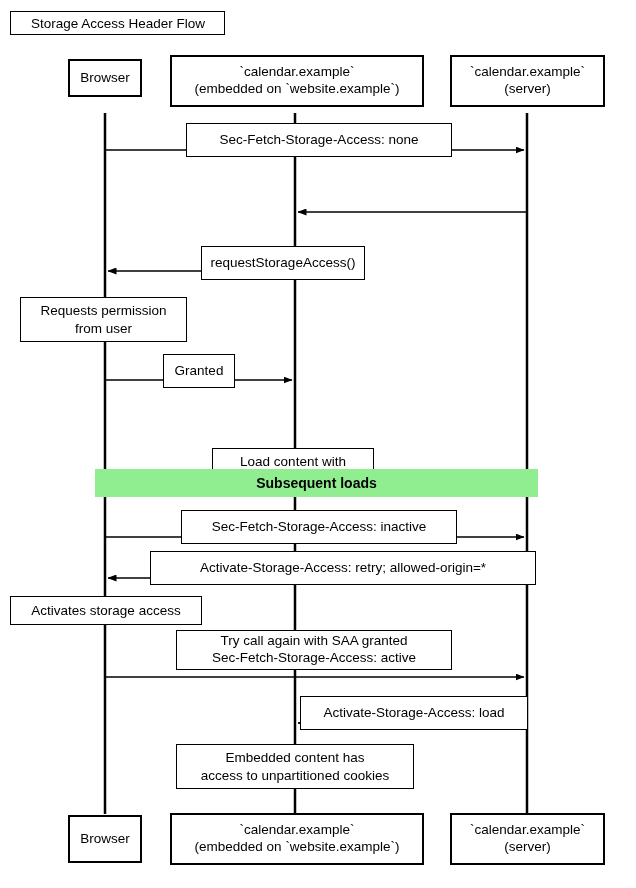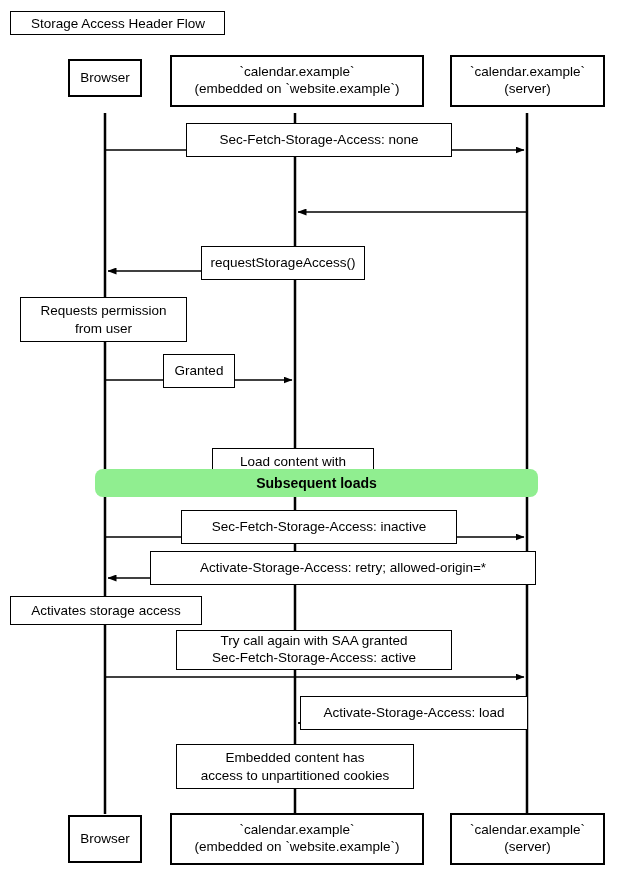--- a/index.html
+++ b/index.html
@@ -79,21 +79,20 @@
   }
   .divider-band {
     position: absolute;
     box-sizing: border-box;
     display: flex;
     align-items: center;
     justify-content: center;
     font-size: 14px;
     font-weight: bold;
     color: #000000;
-    border-radius: 8px;
   }
 </style>
 </head>
 <body>
 
 <div id="diagram">
 
   <svg class="layer" viewBox="0 0 636 888">
     <defs>
       <marker id="arrowhead" markerWidth="9" markerHeight="7" refX="8.5" refY="3.5" orient="auto" markerUnits="userSpaceOnUse">

